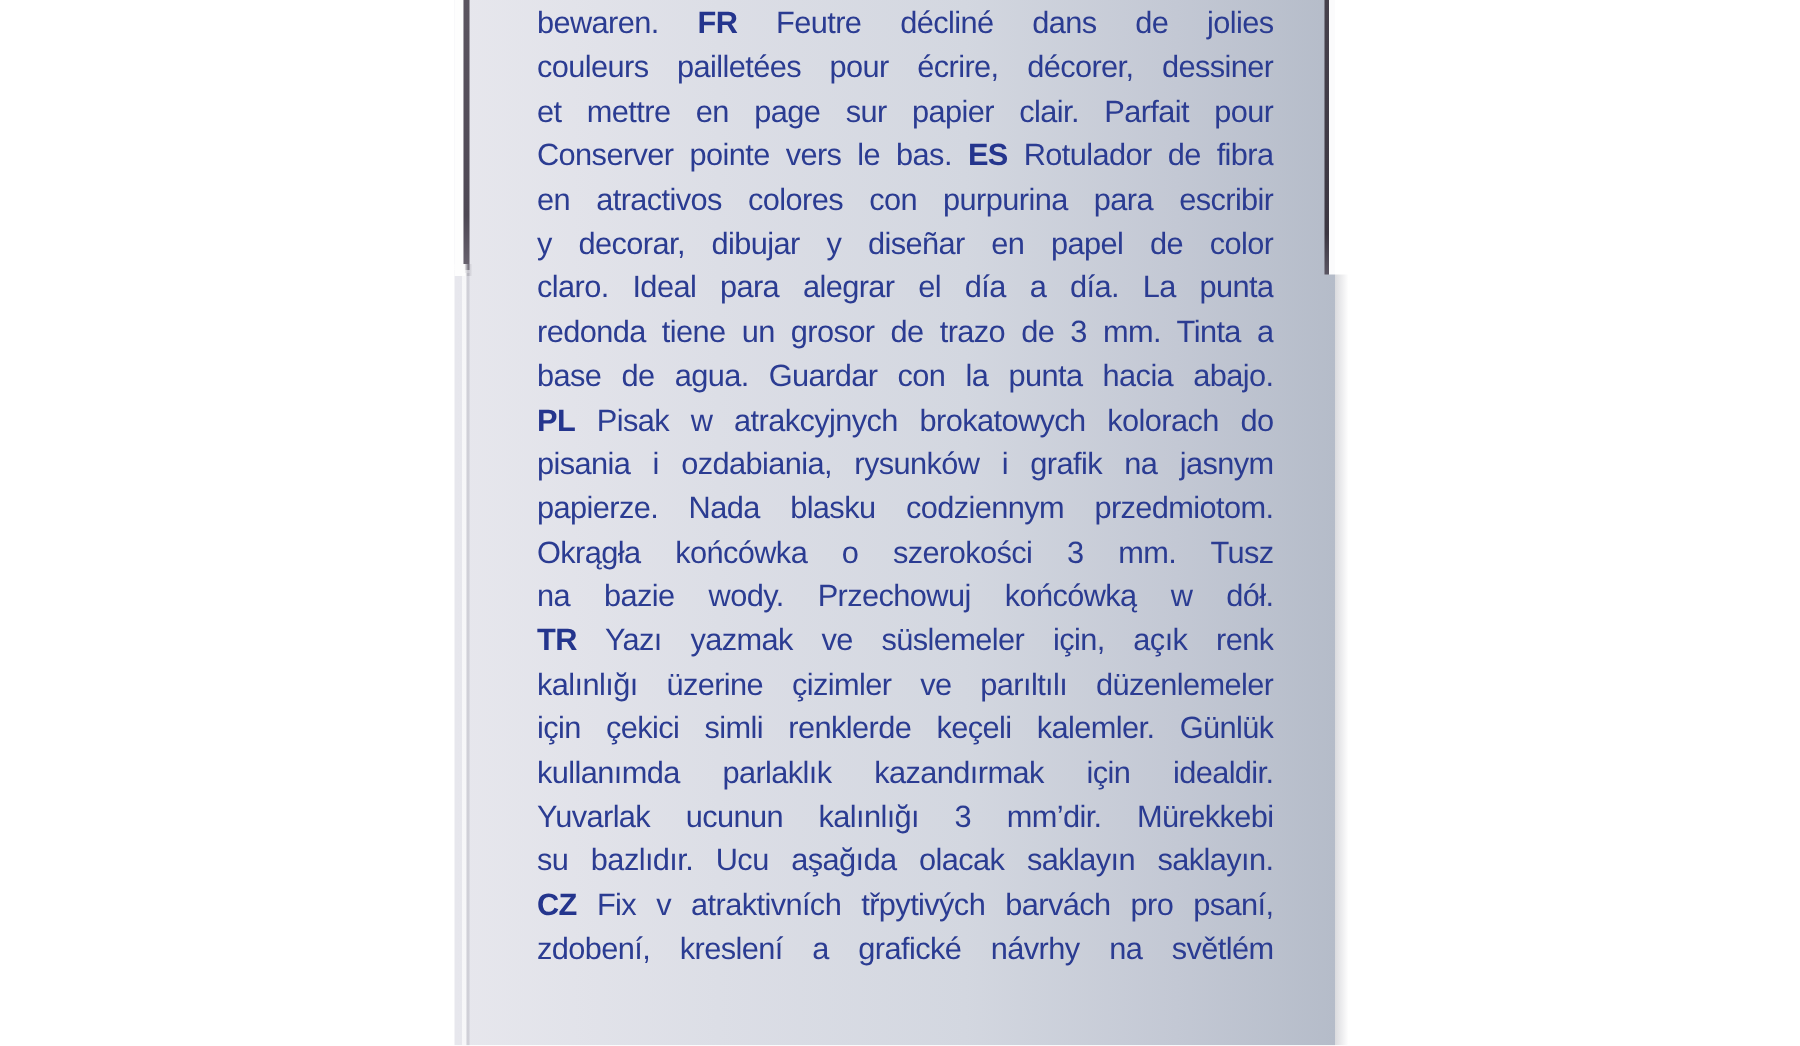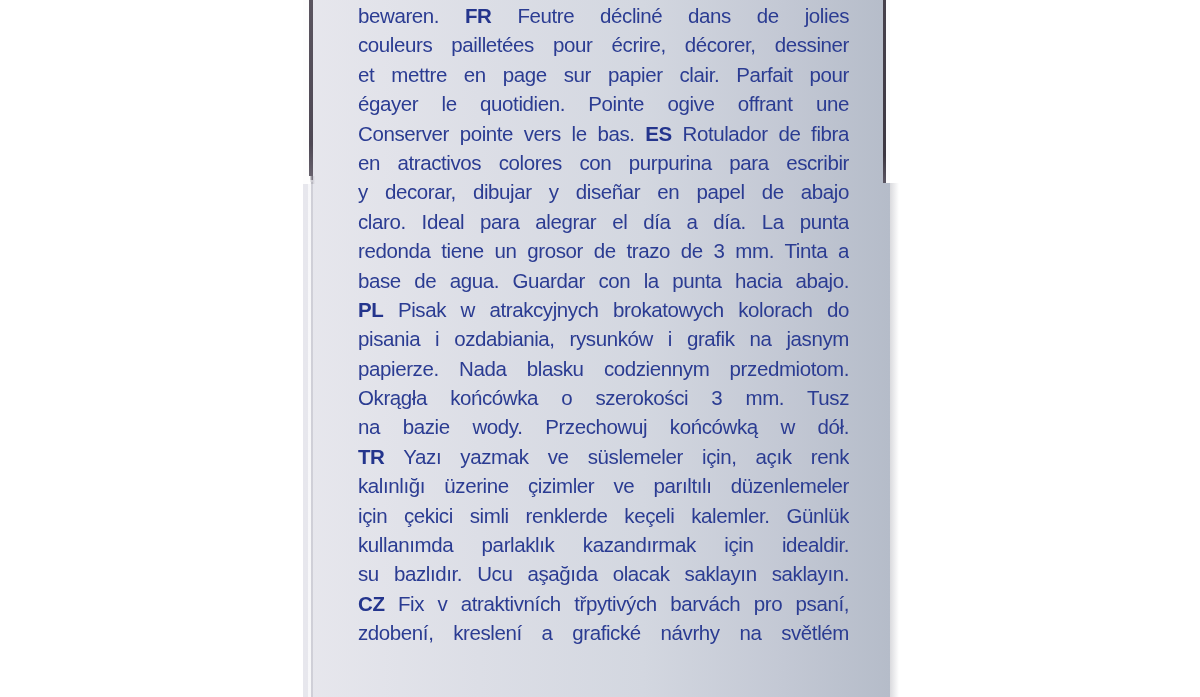--- a/index.html
+++ b/index.html
@@ -113,35 +113,35 @@
     <div class="flap-crease-left"></div>
     <div class="flap-notch-left"></div>
     <div class="body-crease-left"></div>
     <div class="body-crease-left-shadow"></div>
     <div class="flap-crease-right"></div>
     <div class="flap-inset-right"></div>
     <div class="text-block">
         <div class="line"><span>bewaren. </span><span class="lang-code">FR</span><span> Feutre décliné dans de jolies</span></div>
         <div class="line"><span>couleurs pailletées pour écrire, décorer, dessiner</span></div>
         <div class="line"><span>et mettre en page sur papier clair. Parfait pour</span></div>
-        <div class="line"><span>égayer le quotidien. Pointe ogive offrant une</span></div>
         <div class="line"><span>Conserver pointe vers le bas. </span><span class="lang-code">ES</span><span> Rotulador de fibra</span></div>
         <div class="line"><span>en atractivos colores con purpurina para escribir</span></div>
-        <div class="line"><span>y decorar, dibujar y diseñar en papel de abajo</span></div>
+        <div class="line"><span>y decorar, dibujar y diseñar en papel de color</span></div>
         <div class="line"><span>claro. Ideal para alegrar el día a día. La punta</span></div>
         <div class="line"><span>redonda tiene un grosor de trazo de 3 mm. Tinta a</span></div>
         <div class="line"><span>base de agua. Guardar con la punta hacia abajo.</span></div>
         <div class="line"><span class="lang-code">PL</span><span> Pisak w atrakcyjnych brokatowych kolorach do</span></div>
         <div class="line"><span>pisania i ozdabiania, rysunków i grafik na jasnym</span></div>
         <div class="line"><span>papierze. Nada blasku codziennym przedmiotom.</span></div>
         <div class="line"><span>Okrągła końcówka o szerokości 3 mm. Tusz</span></div>
         <div class="line"><span>na bazie wody. Przechowuj końcówką w dół.</span></div>
         <div class="line"><span class="lang-code">TR</span><span> Yazı yazmak ve süslemeler için, açık renk</span></div>
         <div class="line"><span>kalınlığı üzerine çizimler ve parıltılı düzenlemeler</span></div>
         <div class="line"><span>için çekici simli renklerde keçeli kalemler. Günlük</span></div>
         <div class="line"><span>kullanımda parlaklık kazandırmak için idealdir.</span></div>
+        <div class="line"><span>Yuvarlak ucunun kalınlığı 3 mm’dir. Mürekkebi</span></div>
         <div class="line"><span>su bazlıdır. Ucu aşağıda olacak saklayın saklayın.</span></div>
         <div class="line"><span class="lang-code">CZ</span><span> Fix v atraktivních třpytivých barvách pro psaní,</span></div>
         <div class="line"><span>zdobení, kreslení a grafické návrhy na světlém</span></div>
       </div>
   </div>
   <div class="edge-shadow-right"></div>
 </div>
 
 </body></html>

